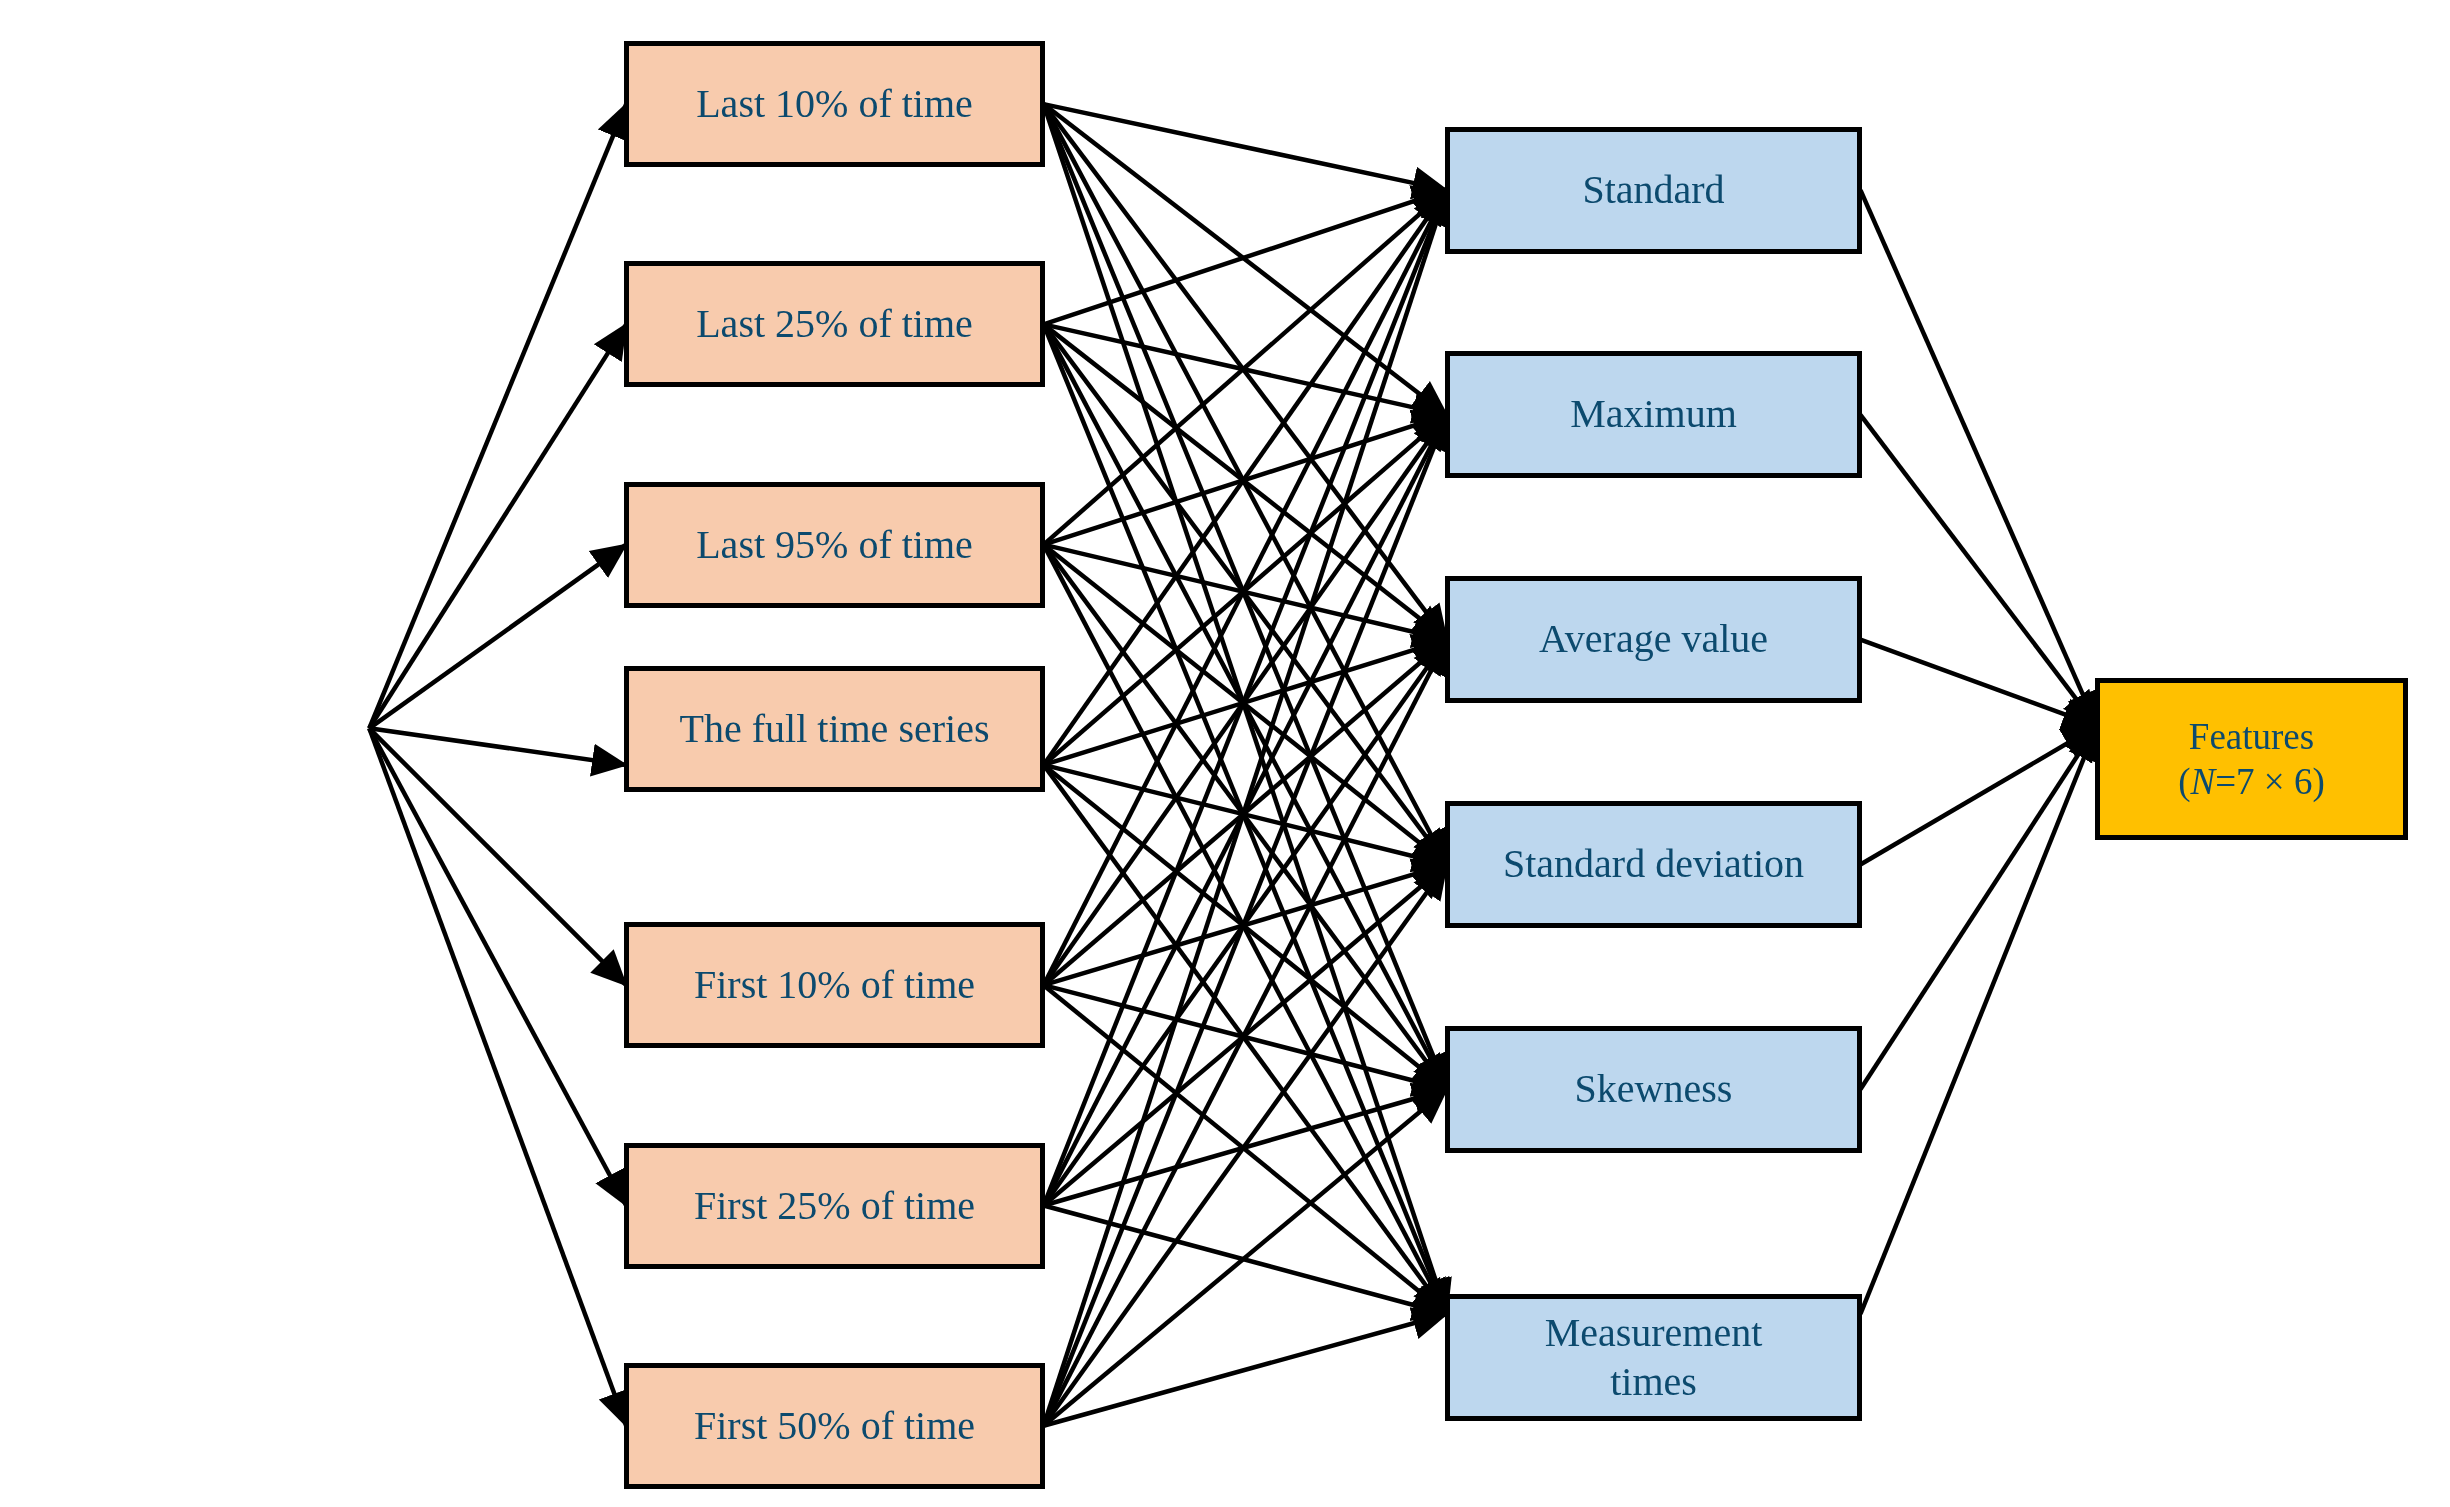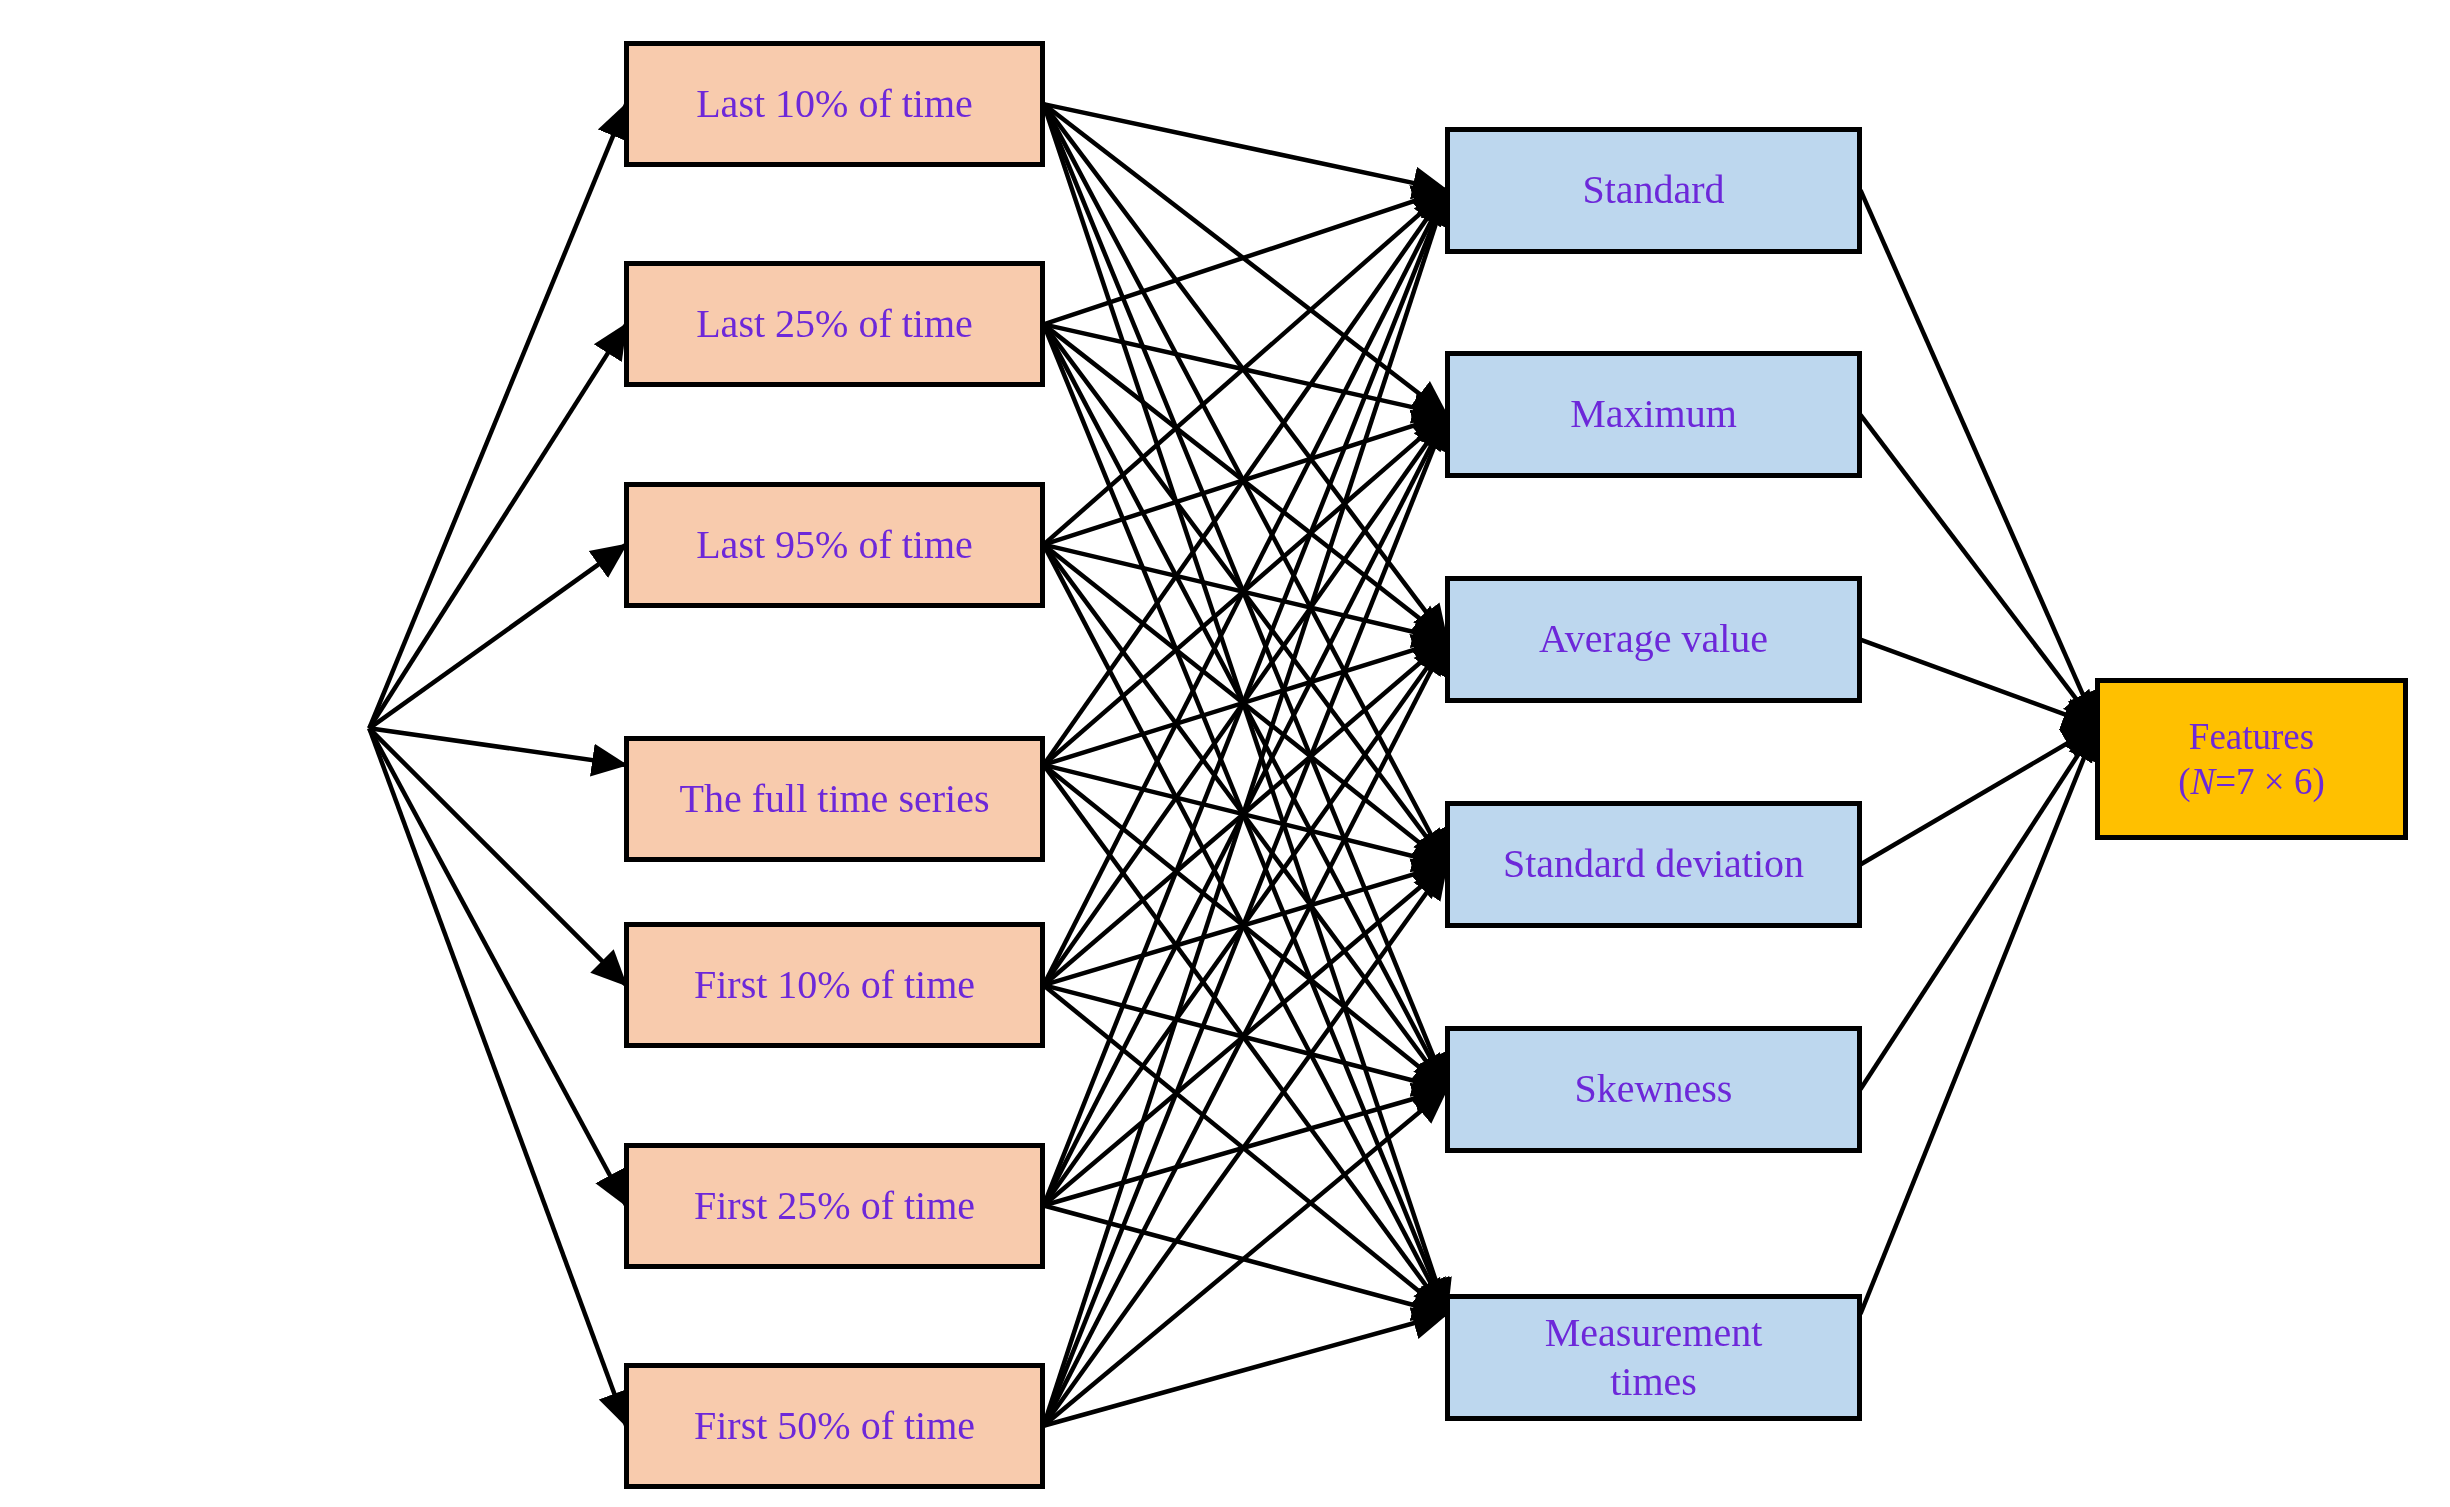--- a/index.html
+++ b/index.html
@@ -26,31 +26,31 @@
     position: absolute;
     box-sizing: border-box;
     border: 5.1px solid #000000;
     display: flex;
     flex-direction: column;
     align-items: center;
     justify-content: center;
     text-align: center;
     font-size: 40px;
     line-height: 1.22;
-    color: #6d28d9;
+    color: #0c4a6e;
     white-space: nowrap;
   }
   .window-node  { left: 624px; width: 421px; height: 126px; background: #F8CBAD; }
   .stat-node    { left: 1445px; width: 417px; height: 127px; background: #BDD7EE; }
   .source-node  { left: 57px; top: 637px; width: 315px; height: 182px; background: #F8CBAD; }
   .features-node{ left: 2095px; top: 678px; width: 313px; height: 162px; background: #FFC000; font-size: 37px; }
   .w0 { top: 41px; }
   .w1 { top: 261px; }
   .w2 { top: 482px; }
-  .w3 { top: 736px; justify-content: center; }
+  .w3 { top: 666px; justify-content: center; }
   .w4 { top: 922px; }
   .w5 { top: 1143px; }
   .w6 { top: 1363px; }
   .s0 { top: 127px; }
   .s1 { top: 351px; }
   .s2 { top: 576px; }
   .s3 { top: 801px; }
   .s4 { top: 1026px; }
   .s5 { top: 1250px; }
   .lbl { display: block; }

